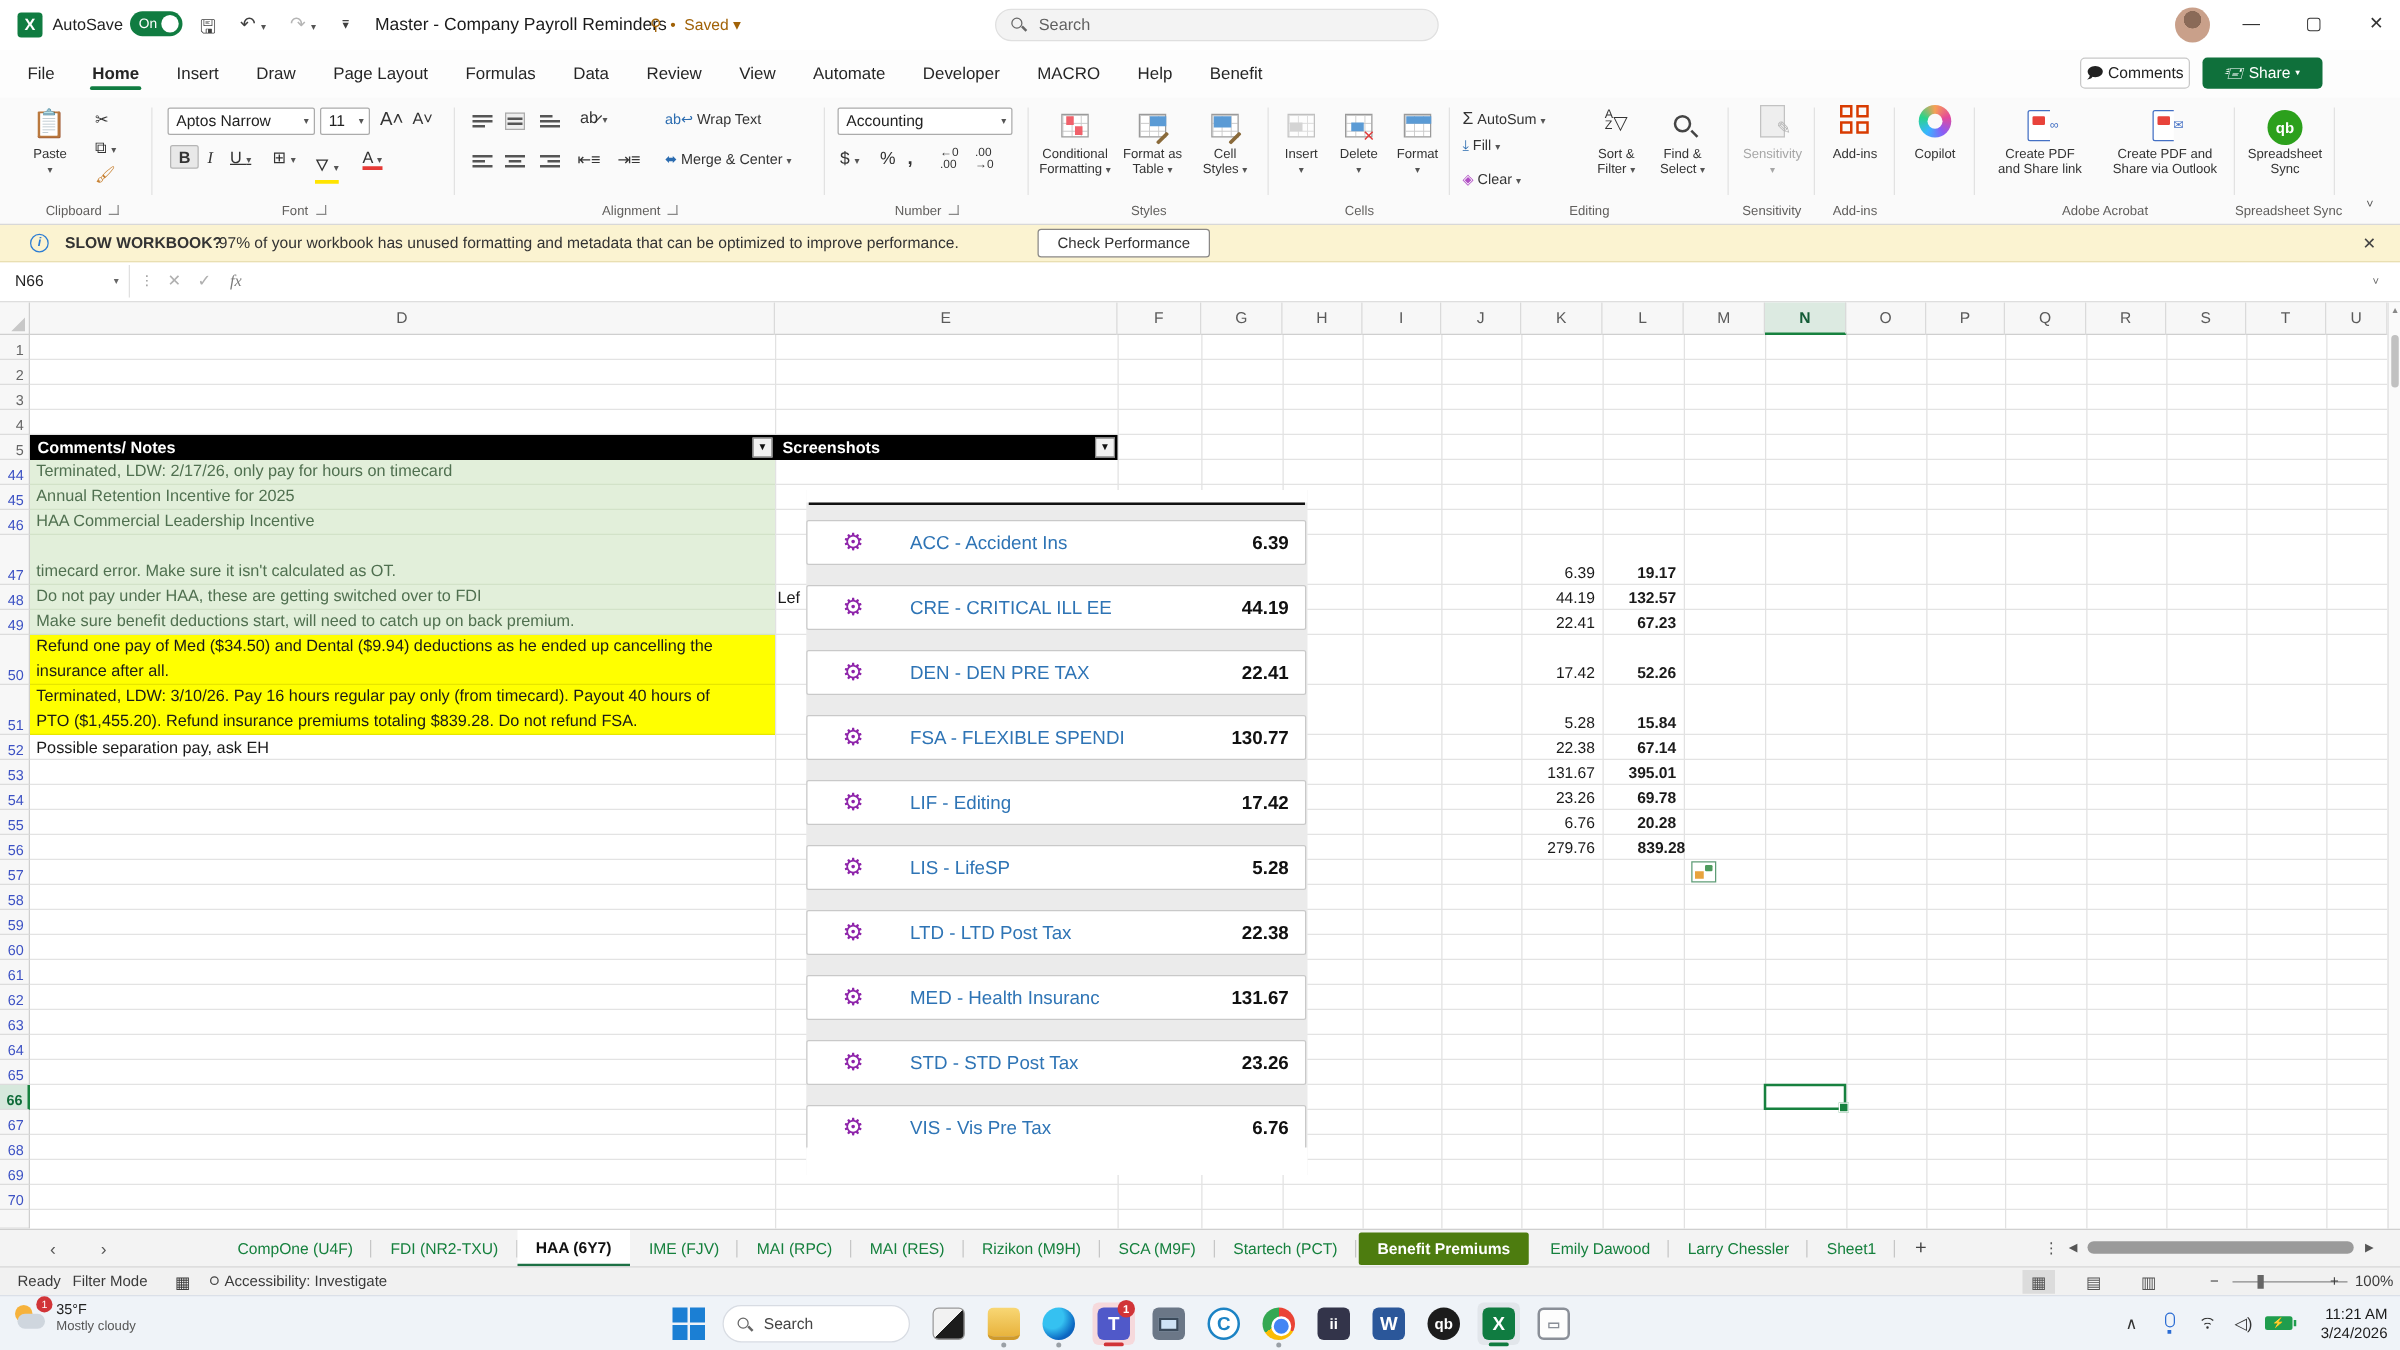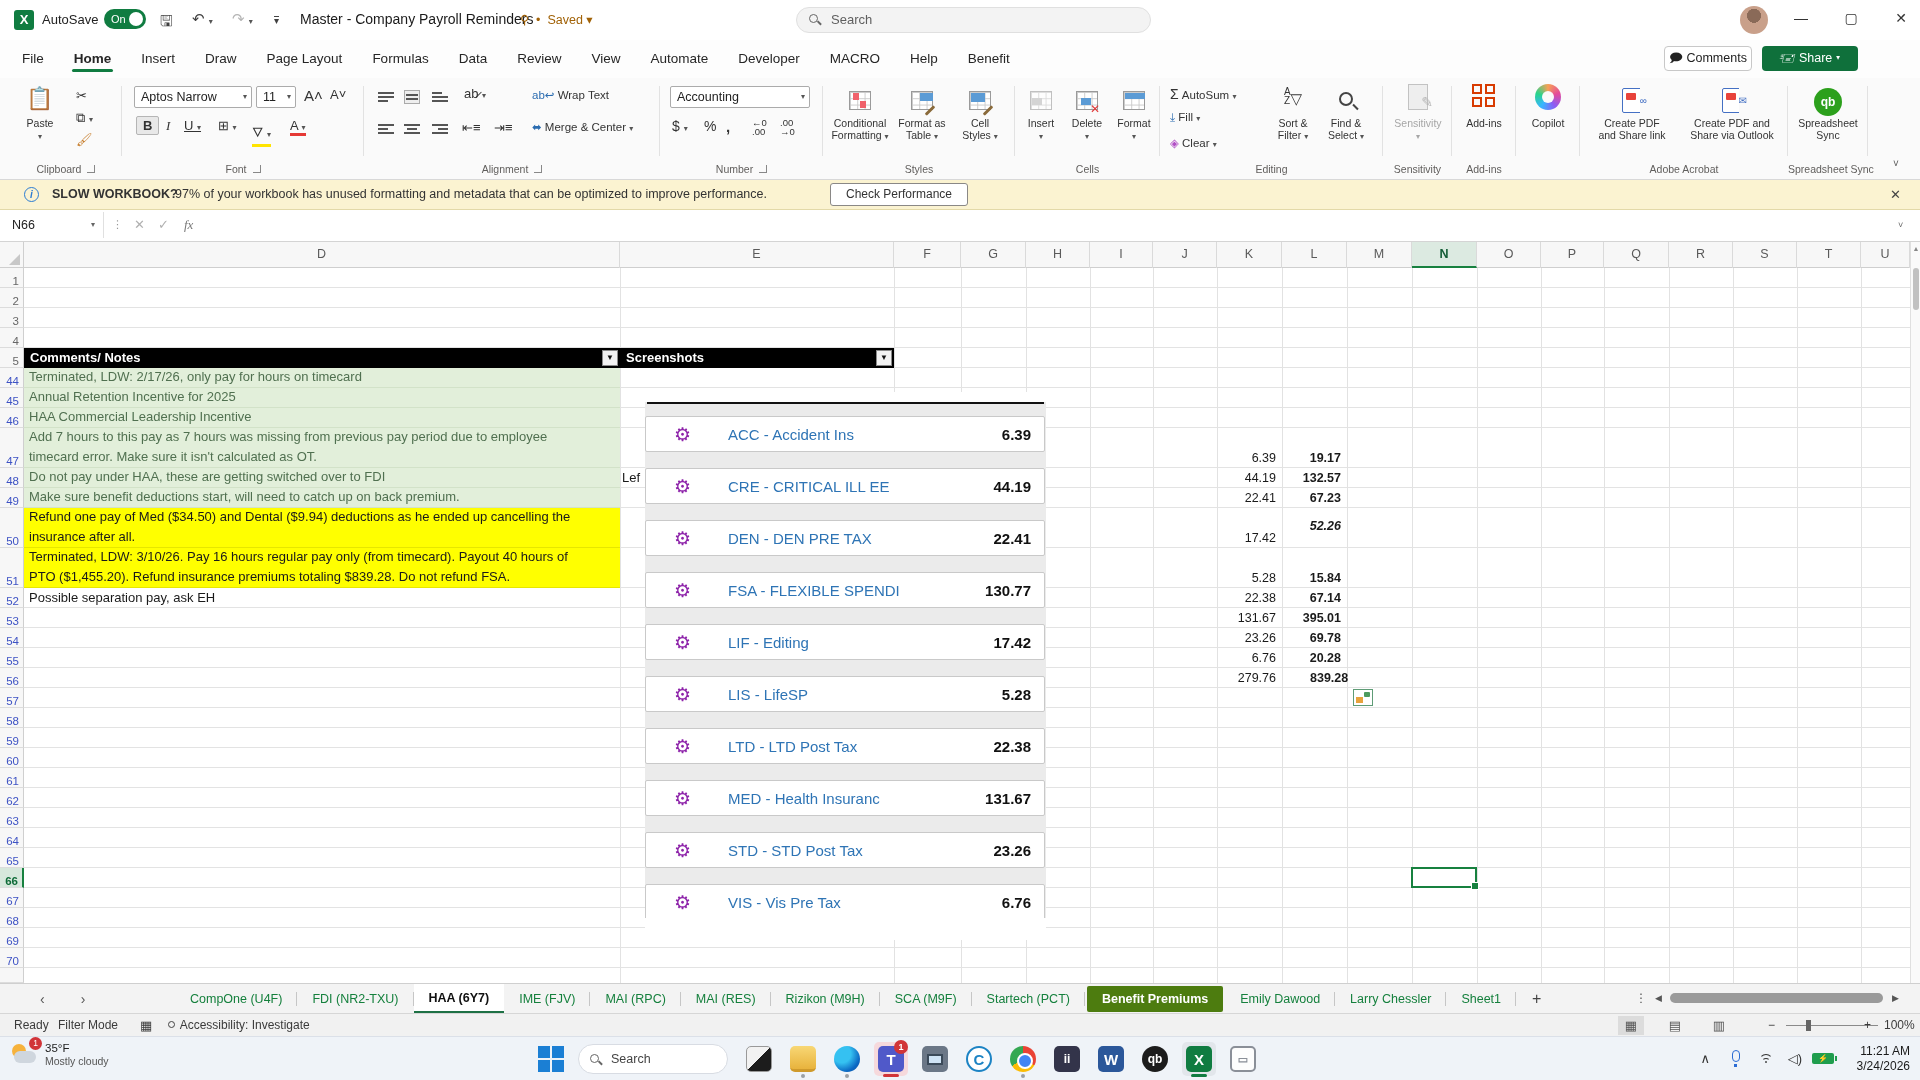--- a/index.html
+++ b/index.html
@@ -557,21 +557,20 @@
       <div class="notecell n-green" style="top: 100px; height: 20px;">
         <span>Terminated, LDW: 2/17/26, only pay for hours on timecard</span>
       </div>
       <div class="notecell n-green" style="top: 120px; height: 20px;">
         <span>Annual Retention Incentive for 2025</span>
       </div>
       <div class="notecell n-green" style="top: 140px; height: 20px;">
         <span>HAA Commercial Leadership Incentive</span>
       </div>
       <div class="notecell n-green" style="top: 160px; height: 40px;">
-        <span>Add 7 hours to this pay as 7 hours was missing from previous pay period due to employee</span>
         <span>timecard error. Make sure it isn't calculated as OT.</span>
       </div>
       <div class="notecell n-green" style="top: 200px; height: 20px;">
         <span>Do not pay under HAA, these are getting switched over to FDI</span>
       </div>
       <div class="notecell n-green" style="top: 220px; height: 20px;">
         <span>Make sure benefit deductions start, will need to catch up on back premium.</span>
       </div>
       <div class="notecell n-yellow" style="top: 240px; height: 40px;">
         <span>Refund one pay of Med ($34.50) and Dental ($9.94) deductions as he ended up cancelling the</span>
@@ -585,21 +584,21 @@
         <span>Possible separation pay, ask EH</span>
       </div>
       <div class="clip-text" style="left: 622px; top: 200px; width: 26px; height: 20px;">Lef</div>
       <div class="klval" style="left: 1217px; top: 180px; width: 59px;">6.39</div>
       <div class="klval bold" style="left: 1282px; top: 180px; width: 59px;">19.17</div>
       <div class="klval" style="left: 1217px; top: 200px; width: 59px;">44.19</div>
       <div class="klval bold" style="left: 1282px; top: 200px; width: 59px;">132.57</div>
       <div class="klval" style="left: 1217px; top: 220px; width: 59px;">22.41</div>
       <div class="klval bold" style="left: 1282px; top: 220px; width: 59px;">67.23</div>
       <div class="klval" style="left: 1217px; top: 260px; width: 59px;">17.42</div>
-      <div class="klval bold" style="left: 1282px; top: 248px; width: 59px; font-style: italic;">52.26</div>
+      <div class="klval bold" style="left: 1282px; top: 260px; width: 59px;">52.26</div>
       <div class="klval" style="left: 1217px; top: 300px; width: 59px;">5.28</div>
       <div class="klval bold" style="left: 1282px; top: 300px; width: 59px;">15.84</div>
       <div class="klval" style="left: 1217px; top: 320px; width: 59px;">22.38</div>
       <div class="klval bold" style="left: 1282px; top: 320px; width: 59px;">67.14</div>
       <div class="klval" style="left: 1217px; top: 340px; width: 59px;">131.67</div>
       <div class="klval bold" style="left: 1282px; top: 340px; width: 59px;">395.01</div>
       <div class="klval" style="left: 1217px; top: 360px; width: 59px;">23.26</div>
       <div class="klval bold" style="left: 1282px; top: 360px; width: 59px;">69.78</div>
       <div class="klval" style="left: 1217px; top: 380px; width: 59px;">6.76</div>
       <div class="klval bold" style="left: 1282px; top: 380px; width: 59px;">20.28</div>

